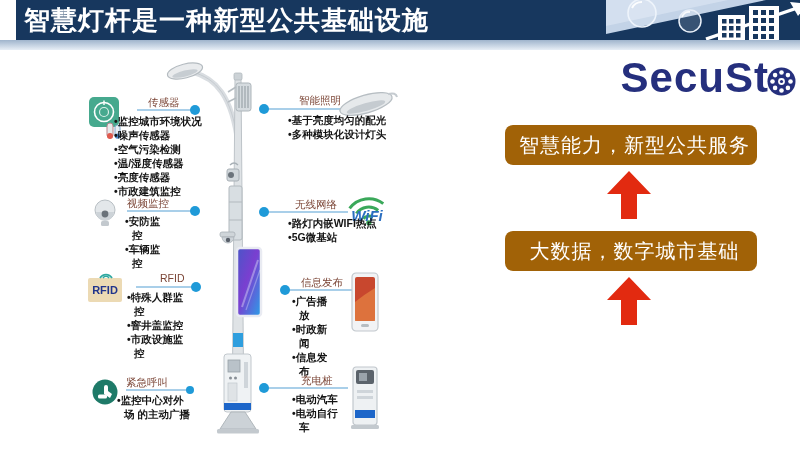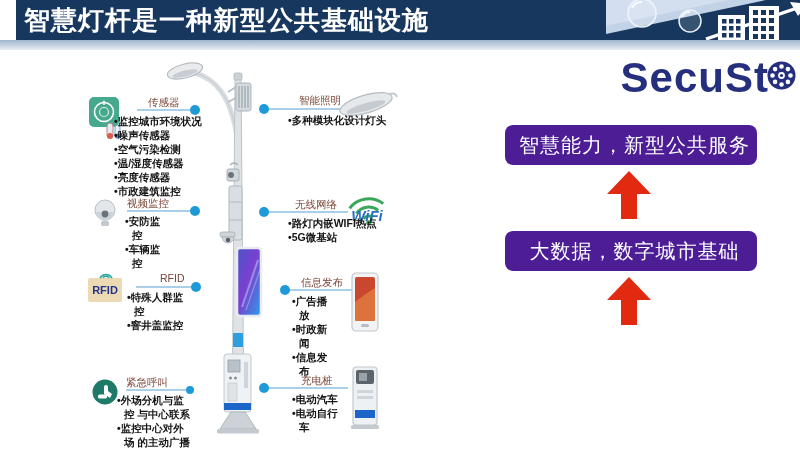--- a/index.html
+++ b/index.html
@@ -16,36 +16,36 @@
     font-size:26px; letter-spacing:1px; white-space:nowrap;
   }
   .banner-deco { position:absolute; right:0; top:0; width:210px; height:40px; }
   .strip {
     position:absolute; left:0; top:40px; width:800px; height:10px;
     background:linear-gradient(#9fb4cc,#e7eef6);
   }
   
   .logo {
     position:absolute; right:6px; top:54px; color:#252f7d; font-weight:bold;
-    font-size:42px; letter-spacing:1px; display:flex; white-space:nowrap;margin-left:20px;
+    font-size:42px; letter-spacing:1px; display:flex; align-items:center; white-space:nowrap;margin-left:20px;
   }
   .logo svg { margin:6px -3px 0 -3px; }
   
   .section { position:absolute; }
   .sec-head { position:absolute; font-size:10.5px; font-weight:normal; color:#7b4536; white-space:nowrap; }
   .sec-line { position:absolute; height:2px; background:#a9cfe9; }
   .sec-dot { position:absolute; width:10px; height:10px; border-radius:50%; background:#1f9ad8; }
   .sec-dot.small { width:8px; height:8px; }
   .sec-list { position:absolute; list-style:none; font-size:10.5px; font-weight:bold; color:#141414; line-height:14px; }
   .sec-list li { padding-left:10px; text-indent:-7px; }
   .sec-list li::before { content:"•"; }
   .mini-icon { position:absolute; }
   
   .vbox {
-    position:absolute; left:505px; width:252px; height:40px; background:#4c1d95;
+    position:absolute; left:505px; width:252px; height:40px; background:#a16207;
     border-radius:8px; display:flex; align-items:center; justify-content:center;
     color:#ffffff; font-size:20px; font-family:"Liberation Serif","DejaVu Serif",serif;
     letter-spacing:1px; white-space:nowrap;padding-left:7px;
   }
   .up-arrow { position:absolute; }
   .pole { position:absolute; left:158px; top:52px; }
 </style>
 </head>
 <body>
 
@@ -219,48 +219,49 @@
       <path d="M12,6 a7,7 0 0,1 12,0" stroke="#2fa8a0" stroke-width="1.8" fill="none"></path>
       <path d="M15,6 a3.5,3.5 0 0,1 6,0" stroke="#2fa8a0" stroke-width="1.6" fill="none"></path>
       <text x="17" y="22" text-anchor="middle" font-size="11" font-weight="bold" fill="#20348c" font-family="Liberation Sans, sans-serif">RFID</text>
     </svg>
     <div class="sec-head" style="left:160px;top:272px">RFID</div>
     <div class="sec-line" style="left:136px;top:286px;width:58px"></div>
     <div class="sec-dot" style="left:191px;top:282px"></div>
     <ul class="sec-list" style="left:124px;top:290px;width:62px">
       <li>特殊人群监控</li>
       <li>窨井盖监控</li>
+      <li>市政设施监控</li>
     </ul>
   </div>
 
   <div class="section">
     <svg class="mini-icon" style="left:92px;top:379px" width="26" height="26" viewBox="0 0 26 26">
       <circle cx="13" cy="13" r="12.5" fill="#1e7a68"></circle>
       <rect x="6" y="15.5" width="9" height="4" rx="1.5" fill="#ffffff"></rect>
       <path d="M12,15 L12,8 q0,-2 2,-2 q2,0 2,2 l0,4 l4,3 l-2,4 z" fill="#ffffff"></path>
     </svg>
     <div class="sec-head" style="left:126px;top:376px">紧急呼叫</div>
     <div class="sec-line" style="left:126px;top:389px;width:62px"></div>
     <div class="sec-dot small" style="left:186px;top:386px"></div>
     <ul class="sec-list" style="left:114px;top:393px;width:78px">
-      <li>外场分机与监控 与中心联系</li>
       <li>监控中心对外场 的主动广播</li>
     </ul>
   </div>
 
   <div class="section">
     <div class="sec-head" style="left:299px;top:94px">智能照明</div>
     <div class="sec-line" style="left:266px;top:108px;width:94px"></div>
     <div class="sec-dot" style="left:259px;top:104px"></div>
     <svg class="mini-icon" style="left:336px;top:84px" width="62" height="44" viewBox="0 0 62 44">
       <ellipse cx="30" cy="20" rx="27" ry="9" transform="rotate(-16 30 20)" fill="#e6e9eb" stroke="#b6bdc2" stroke-width="1.2"></ellipse>
       <ellipse cx="30" cy="23" rx="20" ry="4" transform="rotate(-16 30 23)" fill="#c5cbd0"></ellipse>
       <path d="M52,10 q8,-2 9,3" stroke="#c5cbd0" stroke-width="2" fill="none"></path>
     </svg>
     <ul class="sec-list" style="left:285px;top:113px;width:106px">
+      <li>基于亮度均匀的配光</li>
       <li>多种模块化设计灯头</li>
     </ul>
   </div>
 
   <div class="section">
     <div class="sec-head" style="left:295px;top:198px">无线网络</div>
     <div class="sec-line" style="left:266px;top:211px;width:82px"></div>
     <div class="sec-dot" style="left:259px;top:207px"></div>
     <svg class="mini-icon" style="left:340px;top:190px" width="54" height="40" viewBox="0 0 54 40">
       <g transform="rotate(-8 27 20)">

